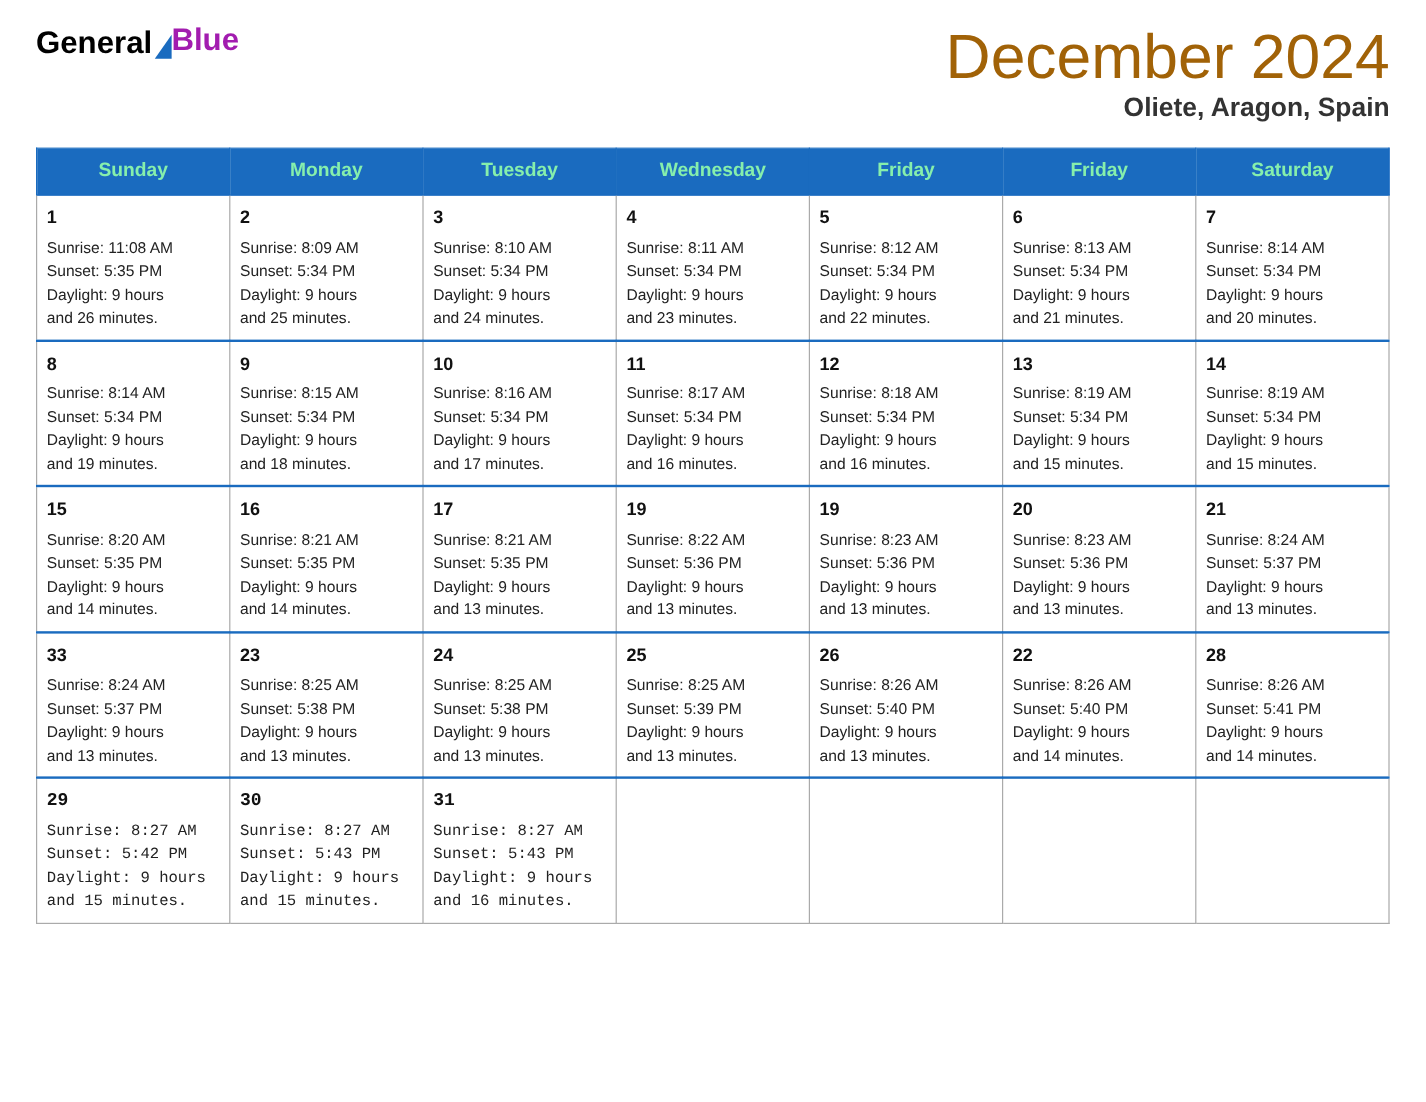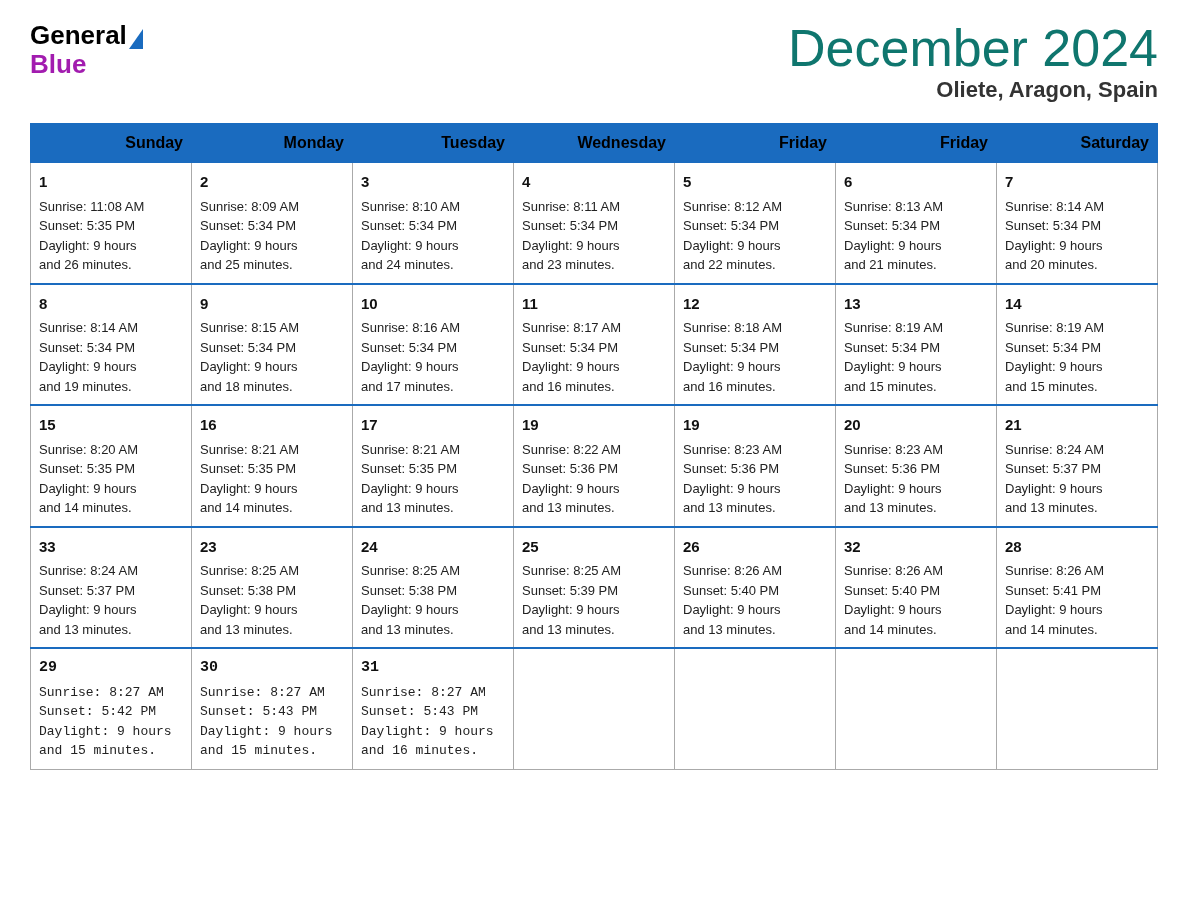--- a/index.html
+++ b/index.html
@@ -11,21 +11,20 @@
       min-height: 918px;
     }
     .header {
       display: flex;
       justify-content: space-between;
       align-items: flex-start;
       margin-bottom: 20px;
     }
     .logo {
       display: flex;
-      flex-direction: column;
       align-items: flex-start;
     }
     .logo-top {
       display: flex;
       align-items: center;
     }
     .logo-general {
       font-size: 26px;
       font-weight: bold;
       color: #000;
@@ -44,40 +43,40 @@
       font-weight: bold;
       color: #a21caf;
       margin-top: -2px;
     }
     .title-block {
       text-align: right;
     }
     .title-block h1 {
       font-size: 52px;
       font-weight: normal;
-      color: #0f766e;
+      color: #a16207;
       line-height: 1.1;
     }
     .title-block h2 {
       font-size: 22px;
       font-weight: bold;
       color: #333;
     }
     table {
       width: 100%;
       border-collapse: collapse;
       table-layout: fixed;
     }
     thead tr th {
       background-color: #1a6bbf;
-      color: #000000;
+      color: #86efac;
       font-size: 16px;
       font-weight: bold;
       padding: 10px 8px;
-      text-align: right;
+      text-align: center;
       border: 1px solid #1a6bbf;
     }
     tbody tr td {
       vertical-align: top;
       padding: 8px 8px;
       border: 1px solid #aaa;
       font-size: 13px;
       color: #222;
       line-height: 1.5;
       min-height: 100px;
@@ -313,21 +312,21 @@
         <span>and 13 minutes.</span>
       </td>
         <td>
         <span class="day-num">26</span>
         <span>Sunrise: 8:26 AM</span><br>
         <span>Sunset: 5:40 PM</span><br>
         <span>Daylight: 9 hours</span><br>
         <span>and 13 minutes.</span>
       </td>
         <td>
-        <span class="day-num">32</span>
+        <span class="day-num">22</span>
         <span>Sunrise: 8:26 AM</span><br>
         <span>Sunset: 5:40 PM</span><br>
         <span>Daylight: 9 hours</span><br>
         <span>and 14 minutes.</span>
       </td>
         <td>
         <span class="day-num">28</span>
         <span>Sunrise: 8:26 AM</span><br>
         <span>Sunset: 5:41 PM</span><br>
         <span>Daylight: 9 hours</span><br>

